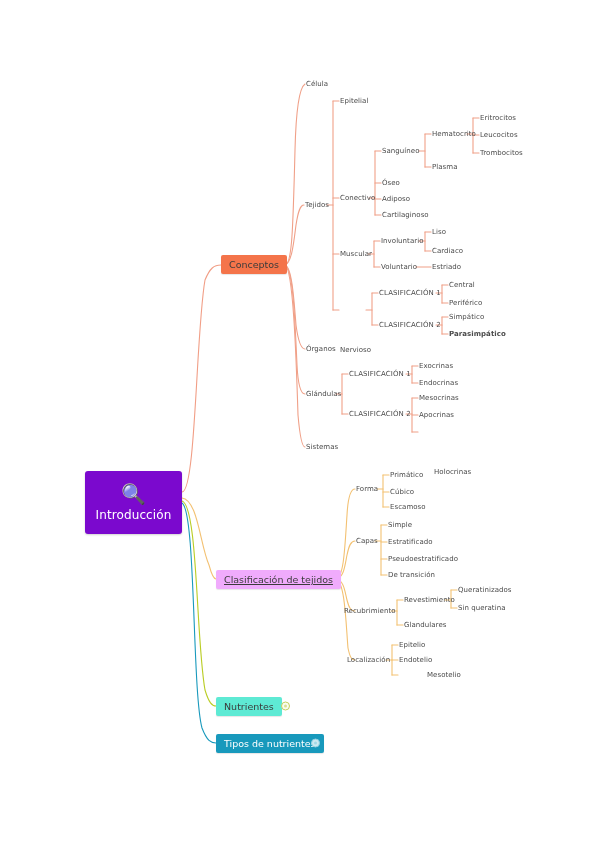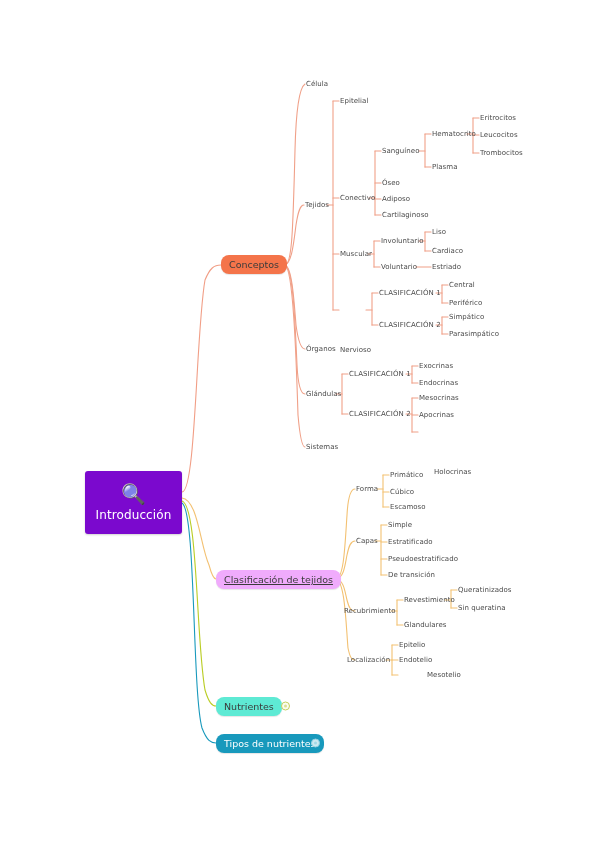--- a/index.html
+++ b/index.html
@@ -22,21 +22,21 @@
     border-radius:3px;
     color:#ffffff;
     display:flex;flex-direction:column;align-items:center;justify-content:center;
     box-shadow:0 1px 2px rgba(0,0,0,.18);
   }
   .root .rootlabel{font-size:12px;letter-spacing:.1px;line-height:14px;padding-top:2px;}
   .root .lens{font-size:20px;line-height:20px;margin-bottom:2px;}
 
   
   .l1{
-    border-radius:8px;
+    border-radius:2px;
     color:#3b3b3b;
     font-size:9.5px;
     display:flex;align-items:center;justify-content:center;
     padding:0 8px;height:19px;
     box-shadow:0 1px 1px rgba(0,0,0,.10);
   }
   .l1.conceptos{left:221px;top:255px;background:#F4744A;}
   .l1.clasif{left:216px;top:570px;background:#f0abfc;text-decoration:underline;}
   .l1.nutrientes{left:216px;top:697px;background:#5eead4;}
   .l1.tiposnut{left:216px;top:734px;background:#1899BC;color:#ffffff;}
@@ -244,21 +244,21 @@
   <div class="node leaf" style="left:432px;top:251px;">Cardiaco</div>
   <div class="node leaf" style="left:381px;top:267px;">Voluntario</div>
   <div class="node leaf" style="left:432px;top:267px;">Estriado</div>
 
   <div class="node leaf" style="left:340px;top:310px;margin-top:40px;">Nervioso</div>
   <div class="node leaf caps" style="left:379px;top:293px;">CLASIFICACIÓN 1</div>
   <div class="node leaf" style="left:449px;top:285px;">Central</div>
   <div class="node leaf" style="left:449px;top:303px;">Periférico</div>
   <div class="node leaf caps" style="left:379px;top:325px;">CLASIFICACIÓN 2</div>
   <div class="node leaf" style="left:449px;top:317px;">Simpático</div>
-  <div class="node leaf" style="left:449px;top:334px;">Parasimpático</div>
+  <div class="node leaf" style="left:449px;top:334px;font-weight:bold;">Parasimpático</div>
 
   <div class="node leaf" style="left:306px;top:349px;">Órganos</div>
   <div class="node leaf" style="left:306px;top:394px;">Glándulas</div>
   <div class="node leaf caps" style="left:349px;top:374px;">CLASIFICACIÓN 1</div>
   <div class="node leaf" style="left:419px;top:366px;">Exocrinas</div>
   <div class="node leaf" style="left:419px;top:383px;">Endocrinas</div>
   <div class="node leaf caps" style="left:349px;top:414px;">CLASIFICACIÓN 2</div>
   <div class="node leaf" style="left:419px;top:398px;">Mesocrinas</div>
   <div class="node leaf" style="left:419px;top:415px;">Apocrinas</div>
   <div class="node leaf" style="left:434px;top:432px;margin-top:40px;">Holocrinas</div>

